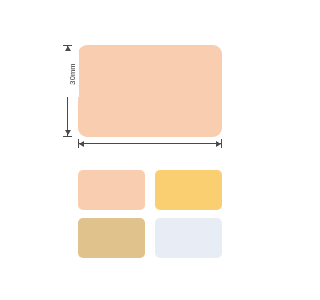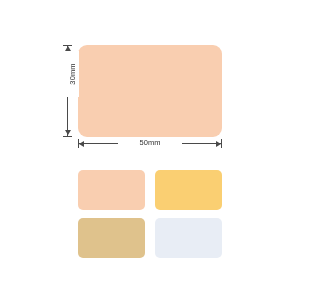--- a/index.html
+++ b/index.html
@@ -181,21 +181,20 @@
   </div>
   <div class="dim-label-v">30mm</div>
 
   <div class="dim-horizontal">
     <div class="rule"></div>
     <div class="cap left"></div>
     <div class="cap right"></div>
     <div class="arrow left"></div>
     <div class="arrow right"></div>
   </div>
-  <div class="dim-label-h">50mm</div>
 
   <div class="swatch-grid">
     <div class="swatch" style="background: rgb(249, 206, 176);"></div>
     <div class="swatch" style="background: rgb(250, 207, 114);"></div>
     <div class="swatch" style="background: rgb(223, 194, 140);"></div>
     <div class="swatch" style="background: rgb(232, 237, 245);"></div>
   </div>
 
 </div>
 

